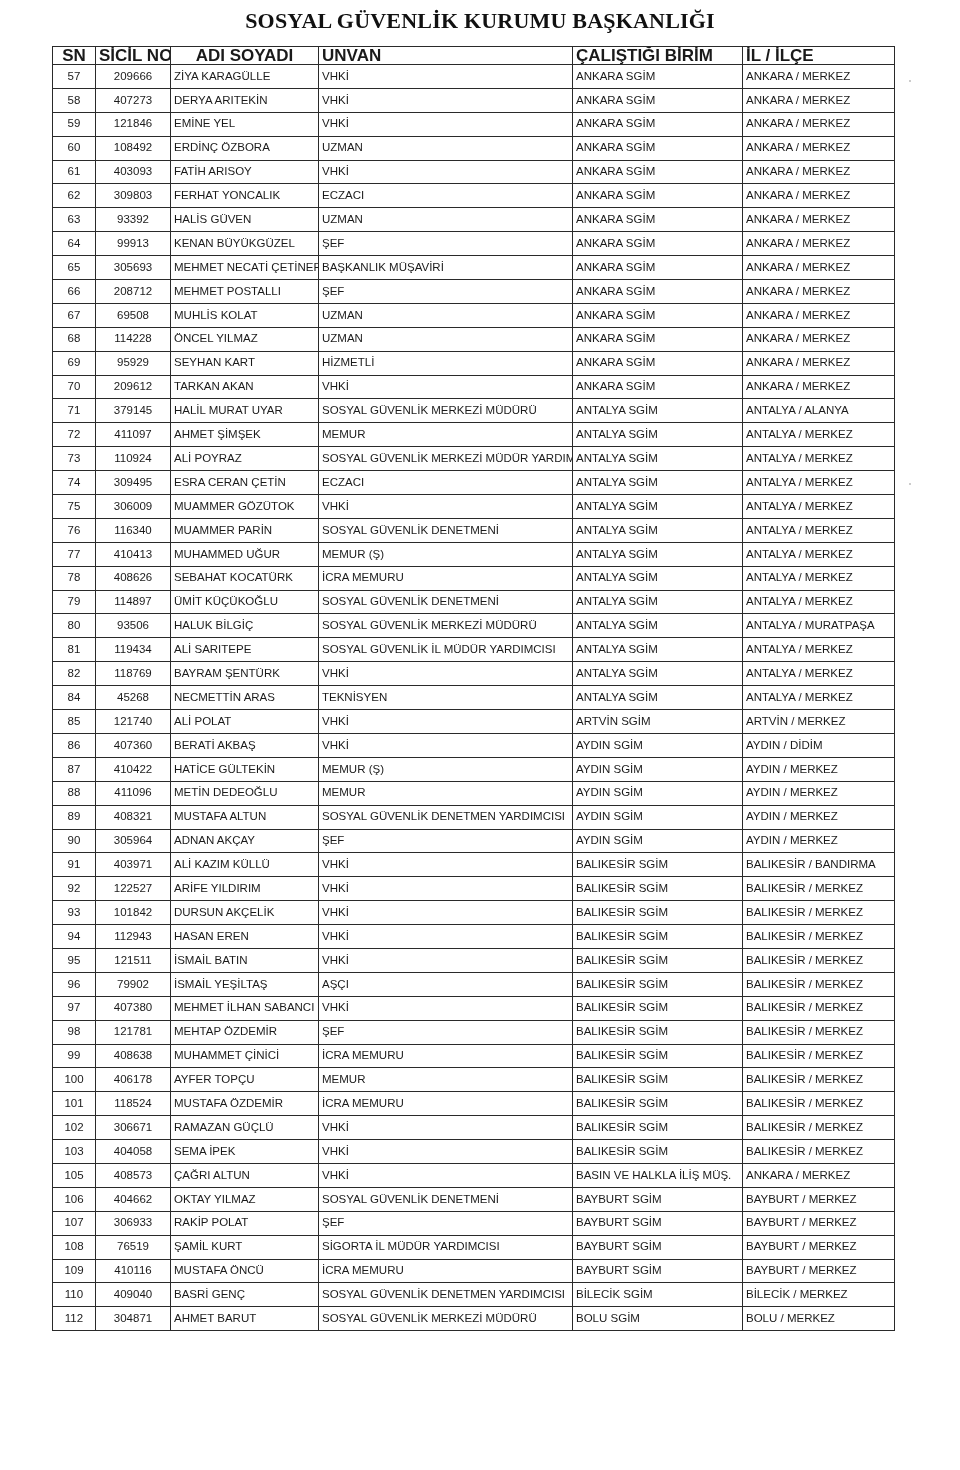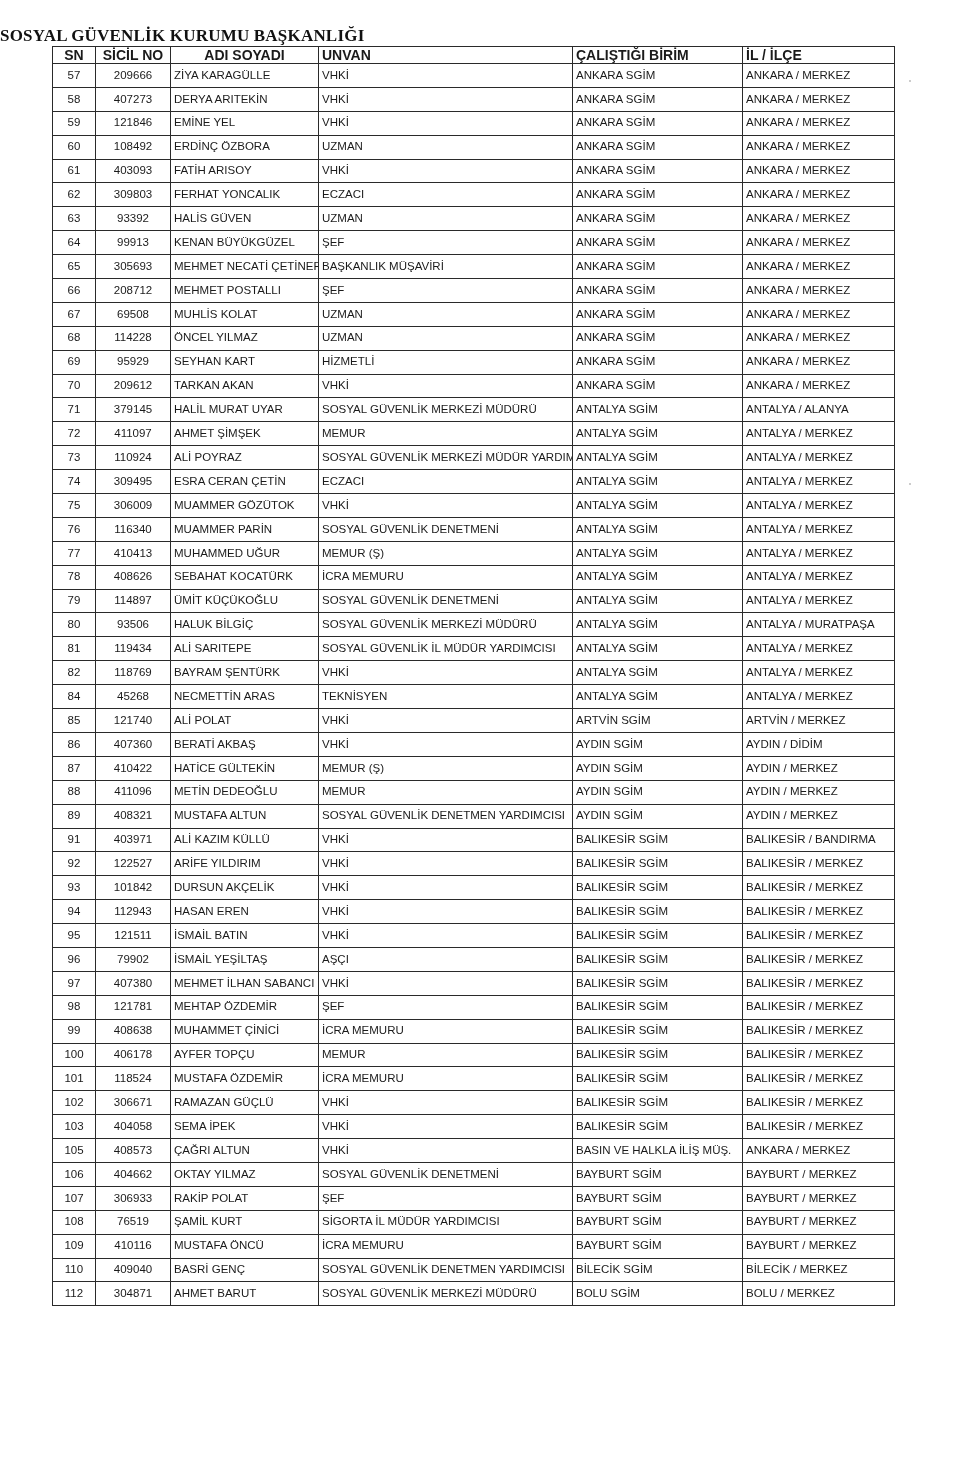--- a/index.html
+++ b/index.html
@@ -1,31 +1,31 @@
 <!DOCTYPE html>
 <html><head>
 <meta charset="utf-8">
 <style>
   html, body { margin: 0; padding: 0; background: #ffffff; }
   body { width: 960px; height: 1470px; position: relative; overflow: hidden; }
   .page-title {
-    position: absolute; left: 0; top: 26px; width: 960px; text-align: left;
-    font-family: "Liberation Serif", serif; font-weight: bold; font-size: 17px;
+    position: absolute; left: 0; top: 8px; width: 960px; text-align: center;
+    font-family: "Liberation Serif", serif; font-weight: bold; font-size: 22px;
     color: #111; letter-spacing: 0.2px;
   }
   table.list {
     position: absolute; left: 52px; top: 46px; width: 842px;
     border-collapse: collapse; table-layout: fixed;
     font-family: "Liberation Sans", sans-serif; font-size: 11.5px; color: #1a1a1a;
   }
   table.list th, table.list td {
     border: 1px solid #2a2a2a; padding: 0 3px; height: 22.9px;
     white-space: nowrap; overflow: hidden; line-height: 1;
   }
-  table.list th { height: 16px; font-weight: bold; font-size: 14px; }
+  table.list th { height: 16px; font-weight: bold; font-size: 17px; }
   table.list th.c-sn, table.list th.c-sicil, table.list th.c-name { text-align: center; }
   table.list th.c-unvan, table.list th.c-birim, table.list th.c-il { text-align: left; }
   td.c-sn, td.c-sicil { text-align: center; }
   td.c-name, td.c-unvan, td.c-birim, td.c-il { text-align: left; }
   col.w-sn { width: 43px; } col.w-sicil { width: 75px; } col.w-name { width: 148px; }
   col.w-unvan { width: 254px; } col.w-birim { width: 170px; } col.w-il { width: 152px; }
   .speck { position: absolute; width: 2px; height: 2px; background: #bbb; border-radius: 1px; }
 </style>
 </head>
 <body>
@@ -302,20 +302,28 @@
       </tr>
       <tr>
         <td class="c-sn">89</td>
         <td class="c-sicil">408321</td>
         <td class="c-name">MUSTAFA ALTUN</td>
         <td class="c-unvan">SOSYAL GÜVENLİK DENETMEN YARDIMCISI</td>
         <td class="c-birim">AYDIN SGİM</td>
         <td class="c-il">AYDIN / MERKEZ</td>
       </tr>
       <tr>
+        <td class="c-sn">90</td>
+        <td class="c-sicil">305964</td>
+        <td class="c-name">ADNAN AKÇAY</td>
+        <td class="c-unvan">ŞEF</td>
+        <td class="c-birim">AYDIN SGİM</td>
+        <td class="c-il">AYDIN / MERKEZ</td>
+      </tr>
+      <tr>
         <td class="c-sn">91</td>
         <td class="c-sicil">403971</td>
         <td class="c-name">ALİ KAZIM KÜLLÜ</td>
         <td class="c-unvan">VHKİ</td>
         <td class="c-birim">BALIKESİR SGİM</td>
         <td class="c-il">BALIKESİR / BANDIRMA</td>
       </tr>
       <tr>
         <td class="c-sn">92</td>
         <td class="c-sicil">122527</td>

